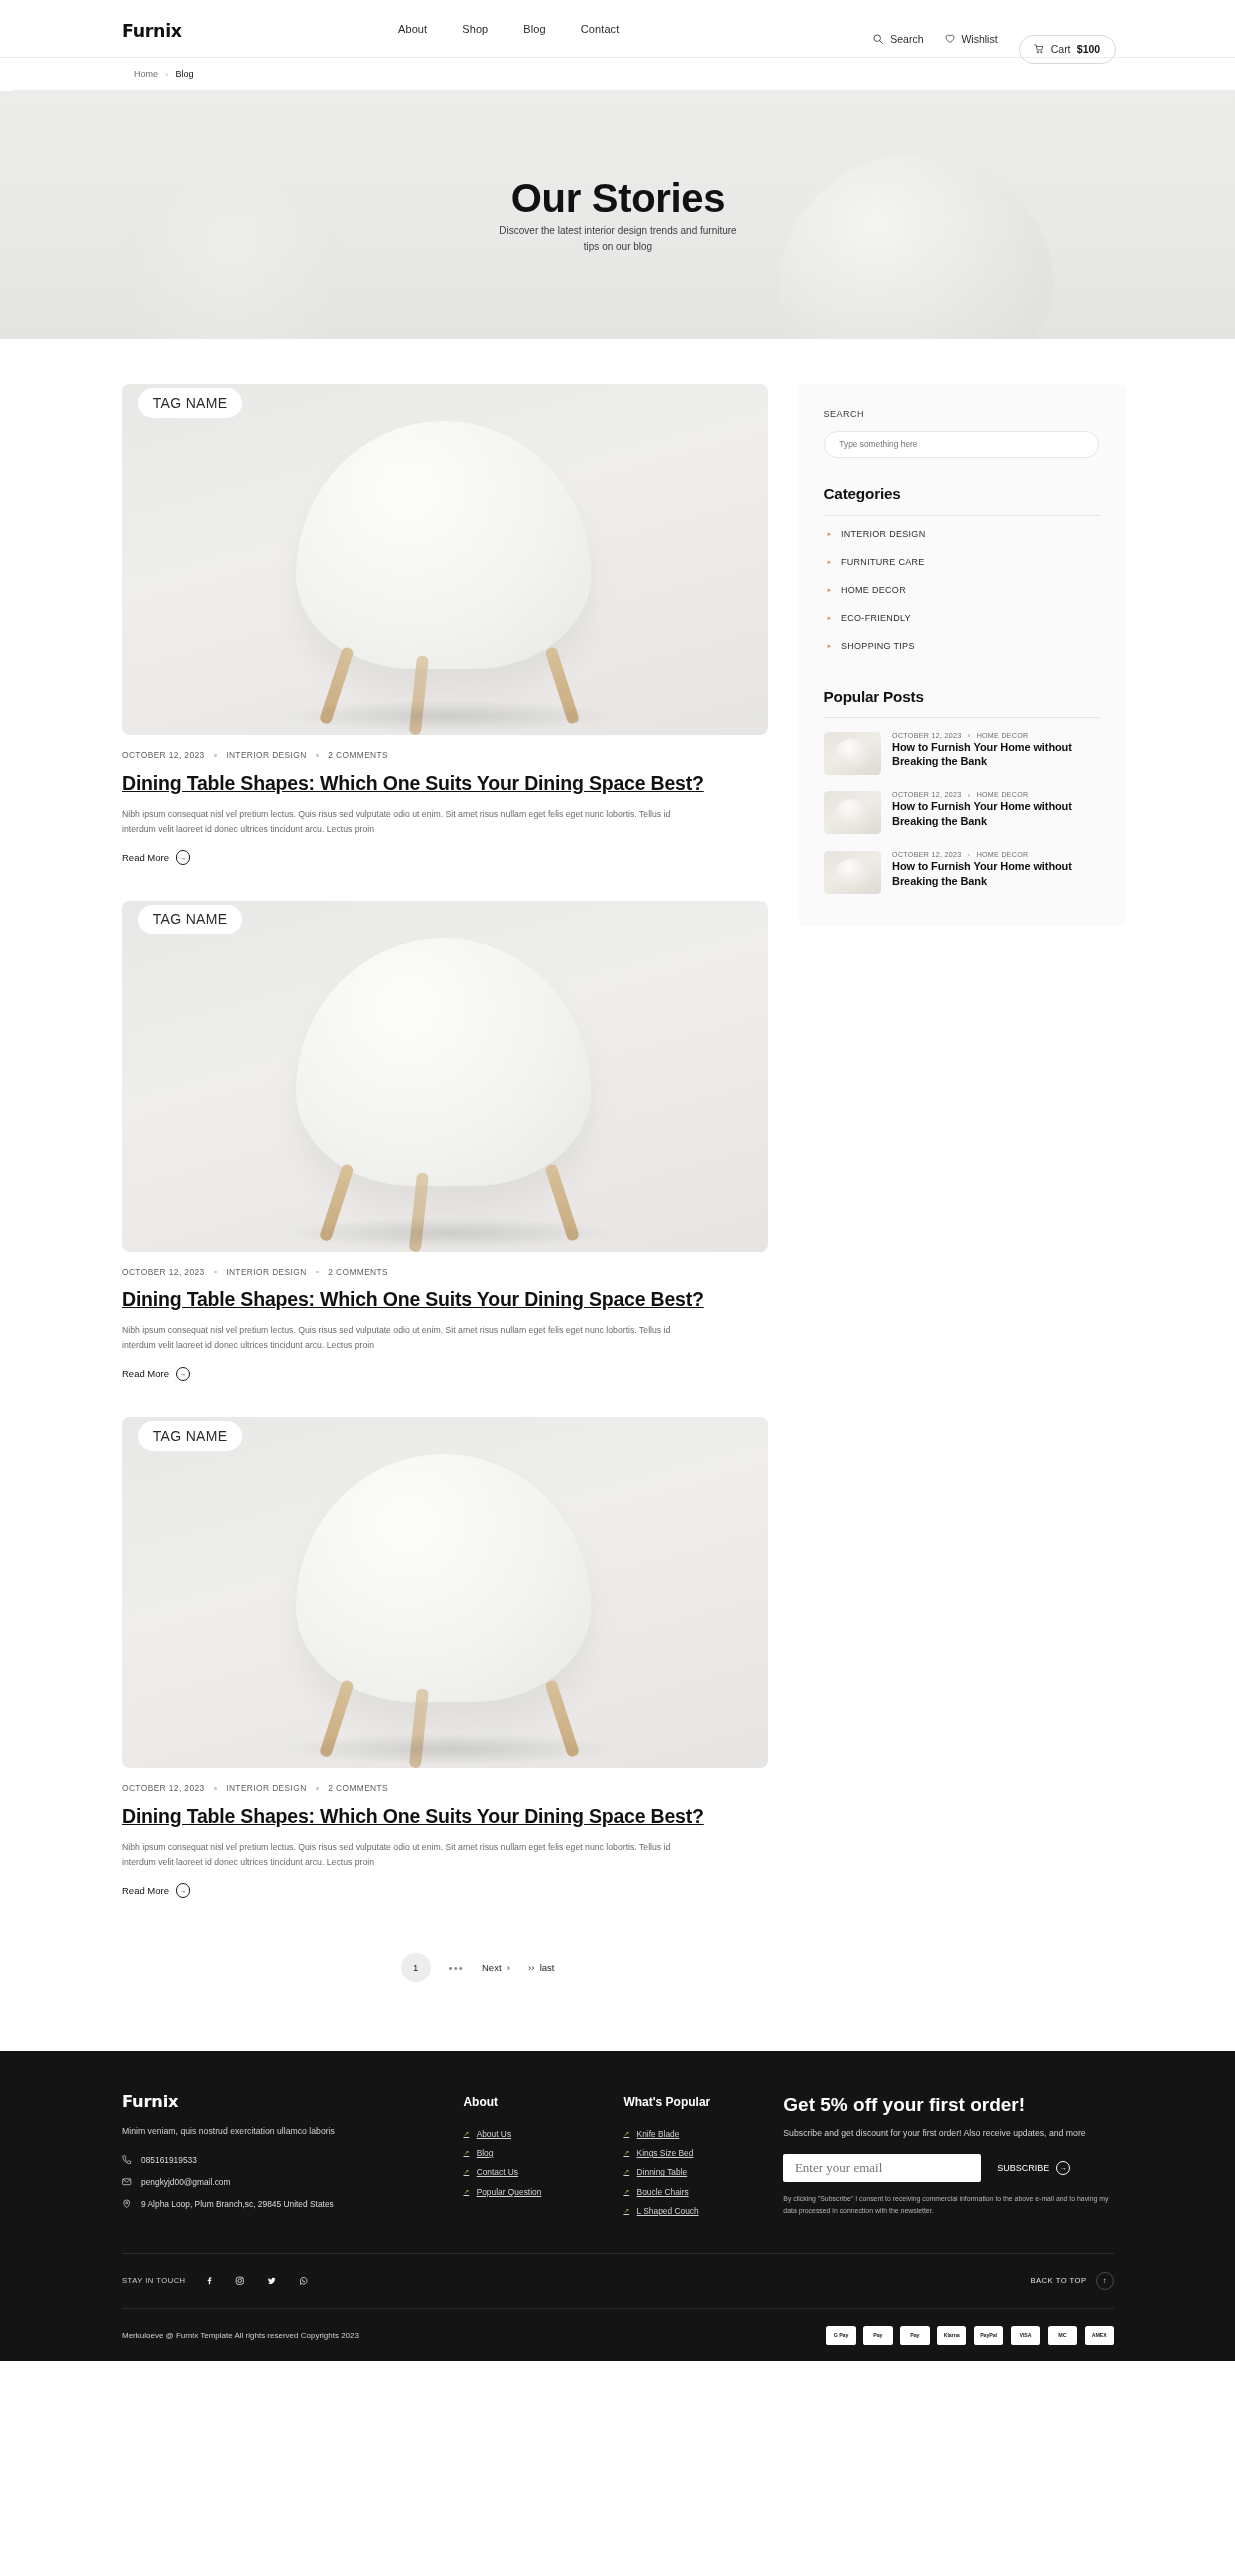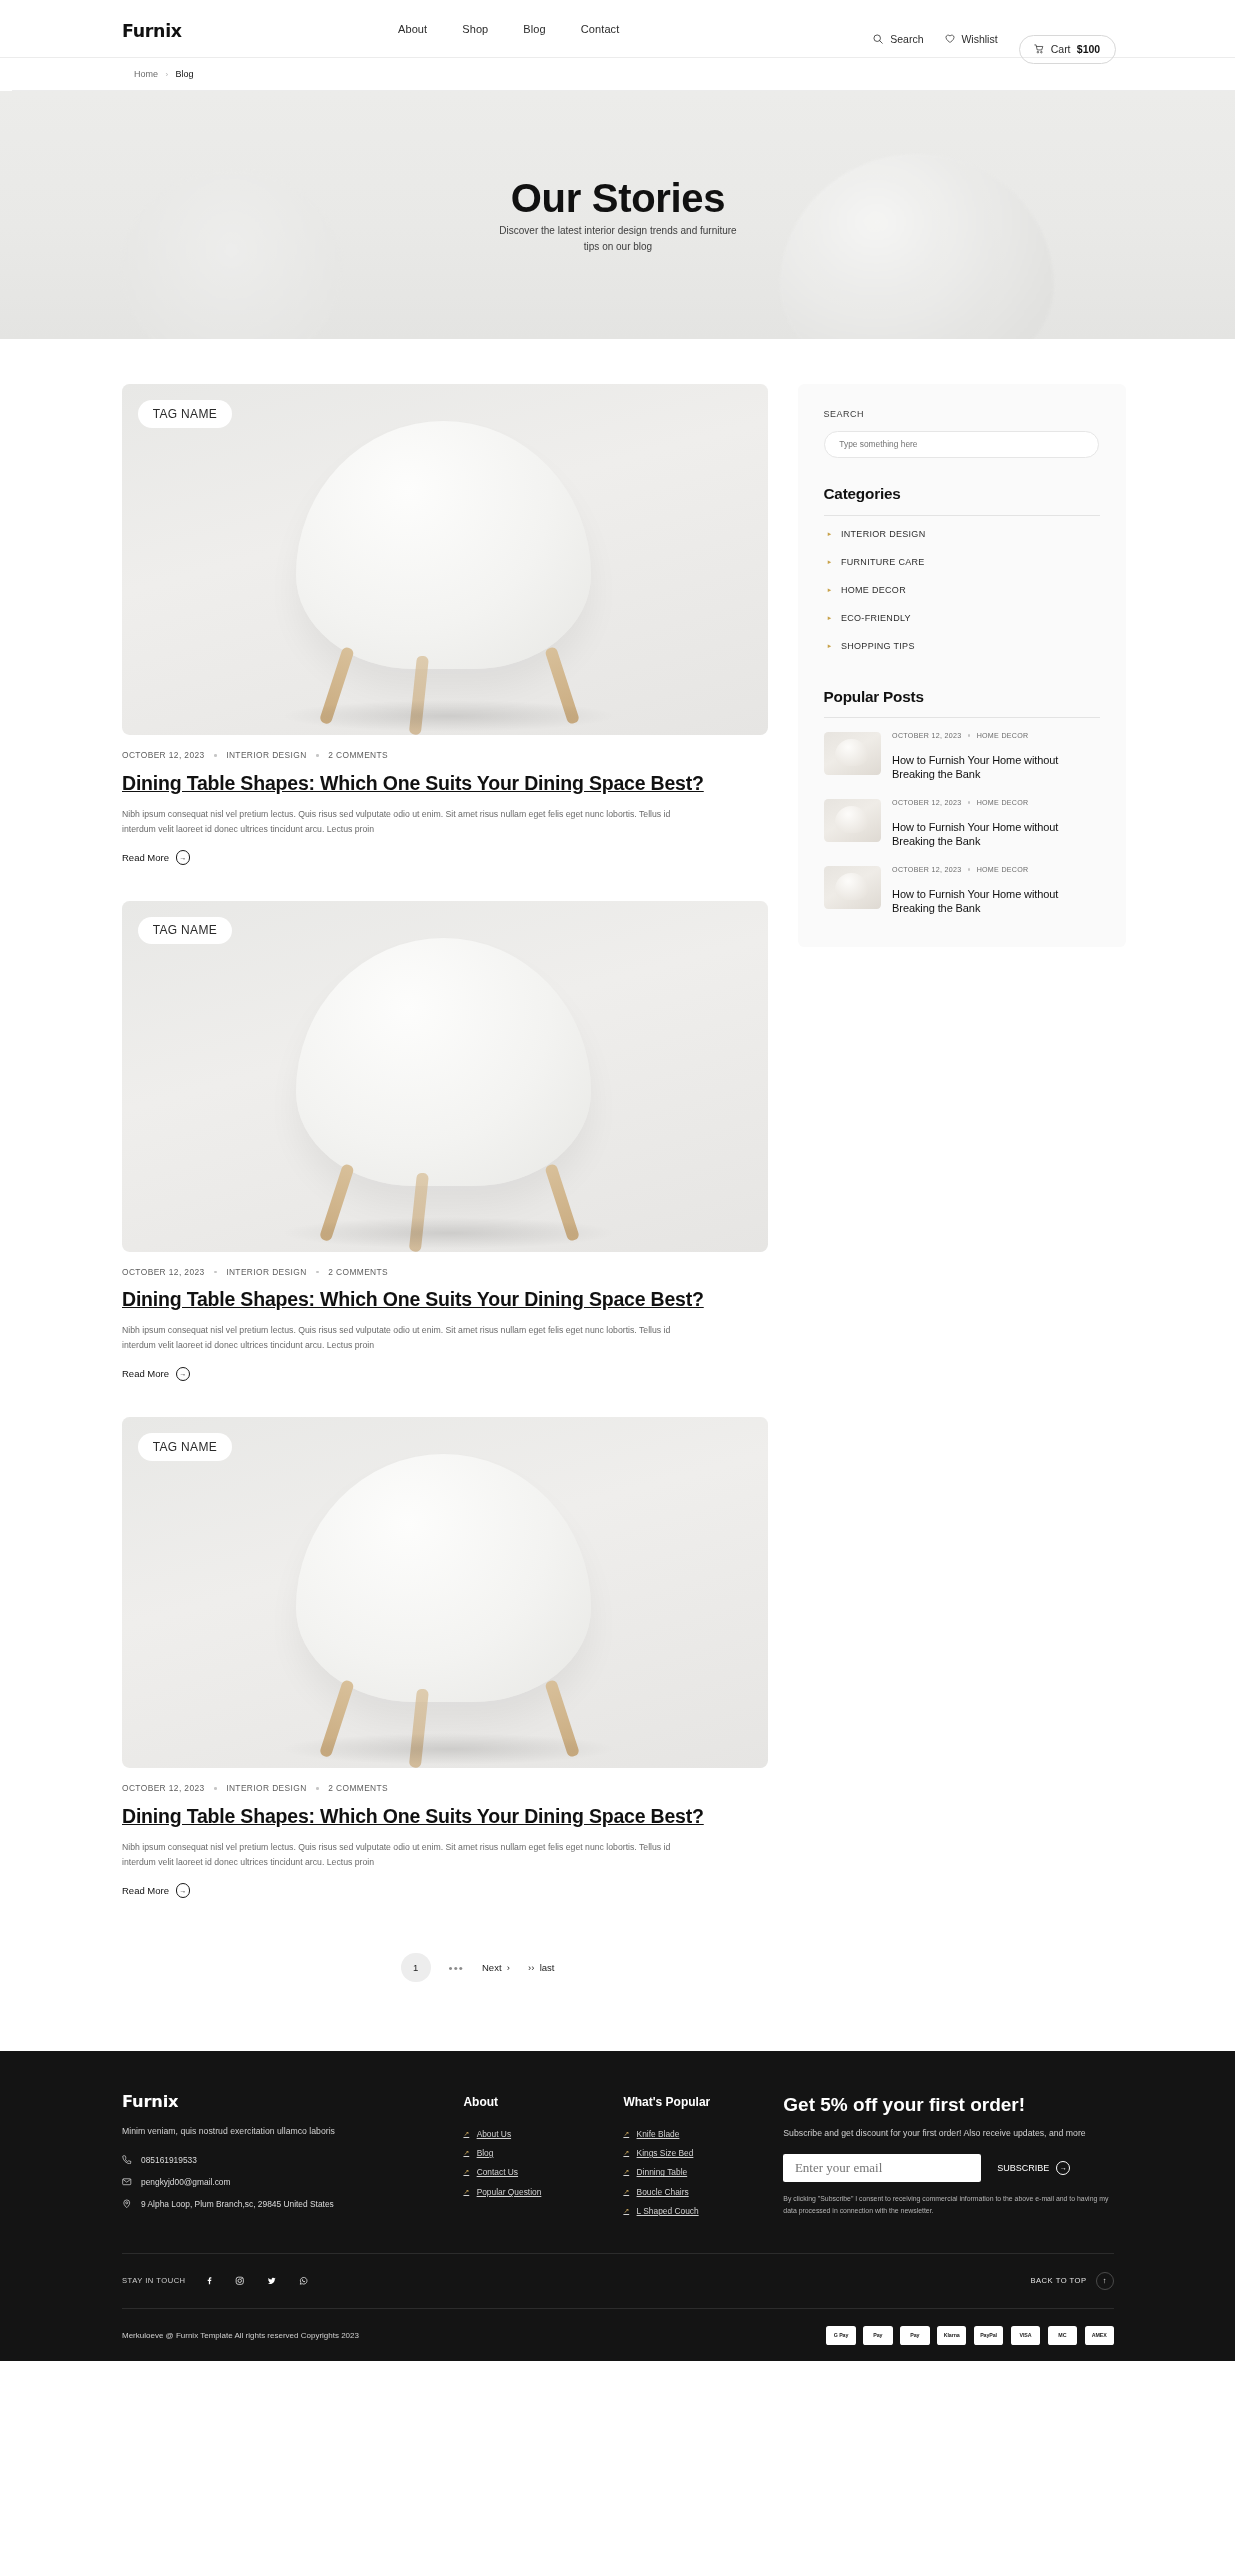--- a/index.html
+++ b/index.html
@@ -180,25 +180,25 @@
   .leg-b { left: 422px; top: 264px; transform: rotate(-18deg); }
   .leg-c { left: 295px; top: 272px; transform: rotate(6deg); opacity:.75;}
   .floor-shadow{
     position:absolute;
     left: 158px; top: 316px;
     width: 337px; height: 32px;
     background: radial-gradient(ellipse at center, rgba(0,0,0,.12) 0%, rgba(0,0,0,0) 70%);
   }
   .tag {
     position: absolute;
-    left: 16px; top: 16px;
+    left: 16px; top: 4px;
     background: #fff;
     border-radius: 16px;
     padding: 6.9px 14.8px;
-    font-size: 12px;
+    font-size: 14px;
     letter-spacing: 0.3px;
     color: #2a2a2a;
     z-index: 5;
   }
   .post-meta {
     display: flex;
     align-items: center;
     gap: 9.5px;
     margin-top: 15.3px;
     font-size: 8.4px;
@@ -318,22 +318,22 @@
     content:"";
     position:absolute; left:11.6px; top:7.4px;
     width:33px; height:27.4px; border-radius:50% 50% 38% 38%/60% 60% 40% 40%;
     background: radial-gradient(ellipse at 40% 30%, #fdfcfa 0%, #e9e5df 80%);
   }
   .pp-meta {
     font-size: 7.1px; letter-spacing: 0.3px; color: #6b6b6b;
     display: flex; align-items: center; gap: 6.3px;
   }
   .pp-title {
-    margin-top: 13px;
-    font-size: 11px; line-height: 1.33; font-weight: 400;
+    margin-top: 0;
+    font-size: 11px; line-height: 1.33; font-weight: 700;
     color: #111; letter-spacing: -0.1px;
     max-width: 211px;
     display: -webkit-box; -webkit-line-clamp: 2; -webkit-box-orient: vertical;
     overflow: hidden;
   }
 
   
   .footer {
     background: #141414;
     color: #e9e9e9;

